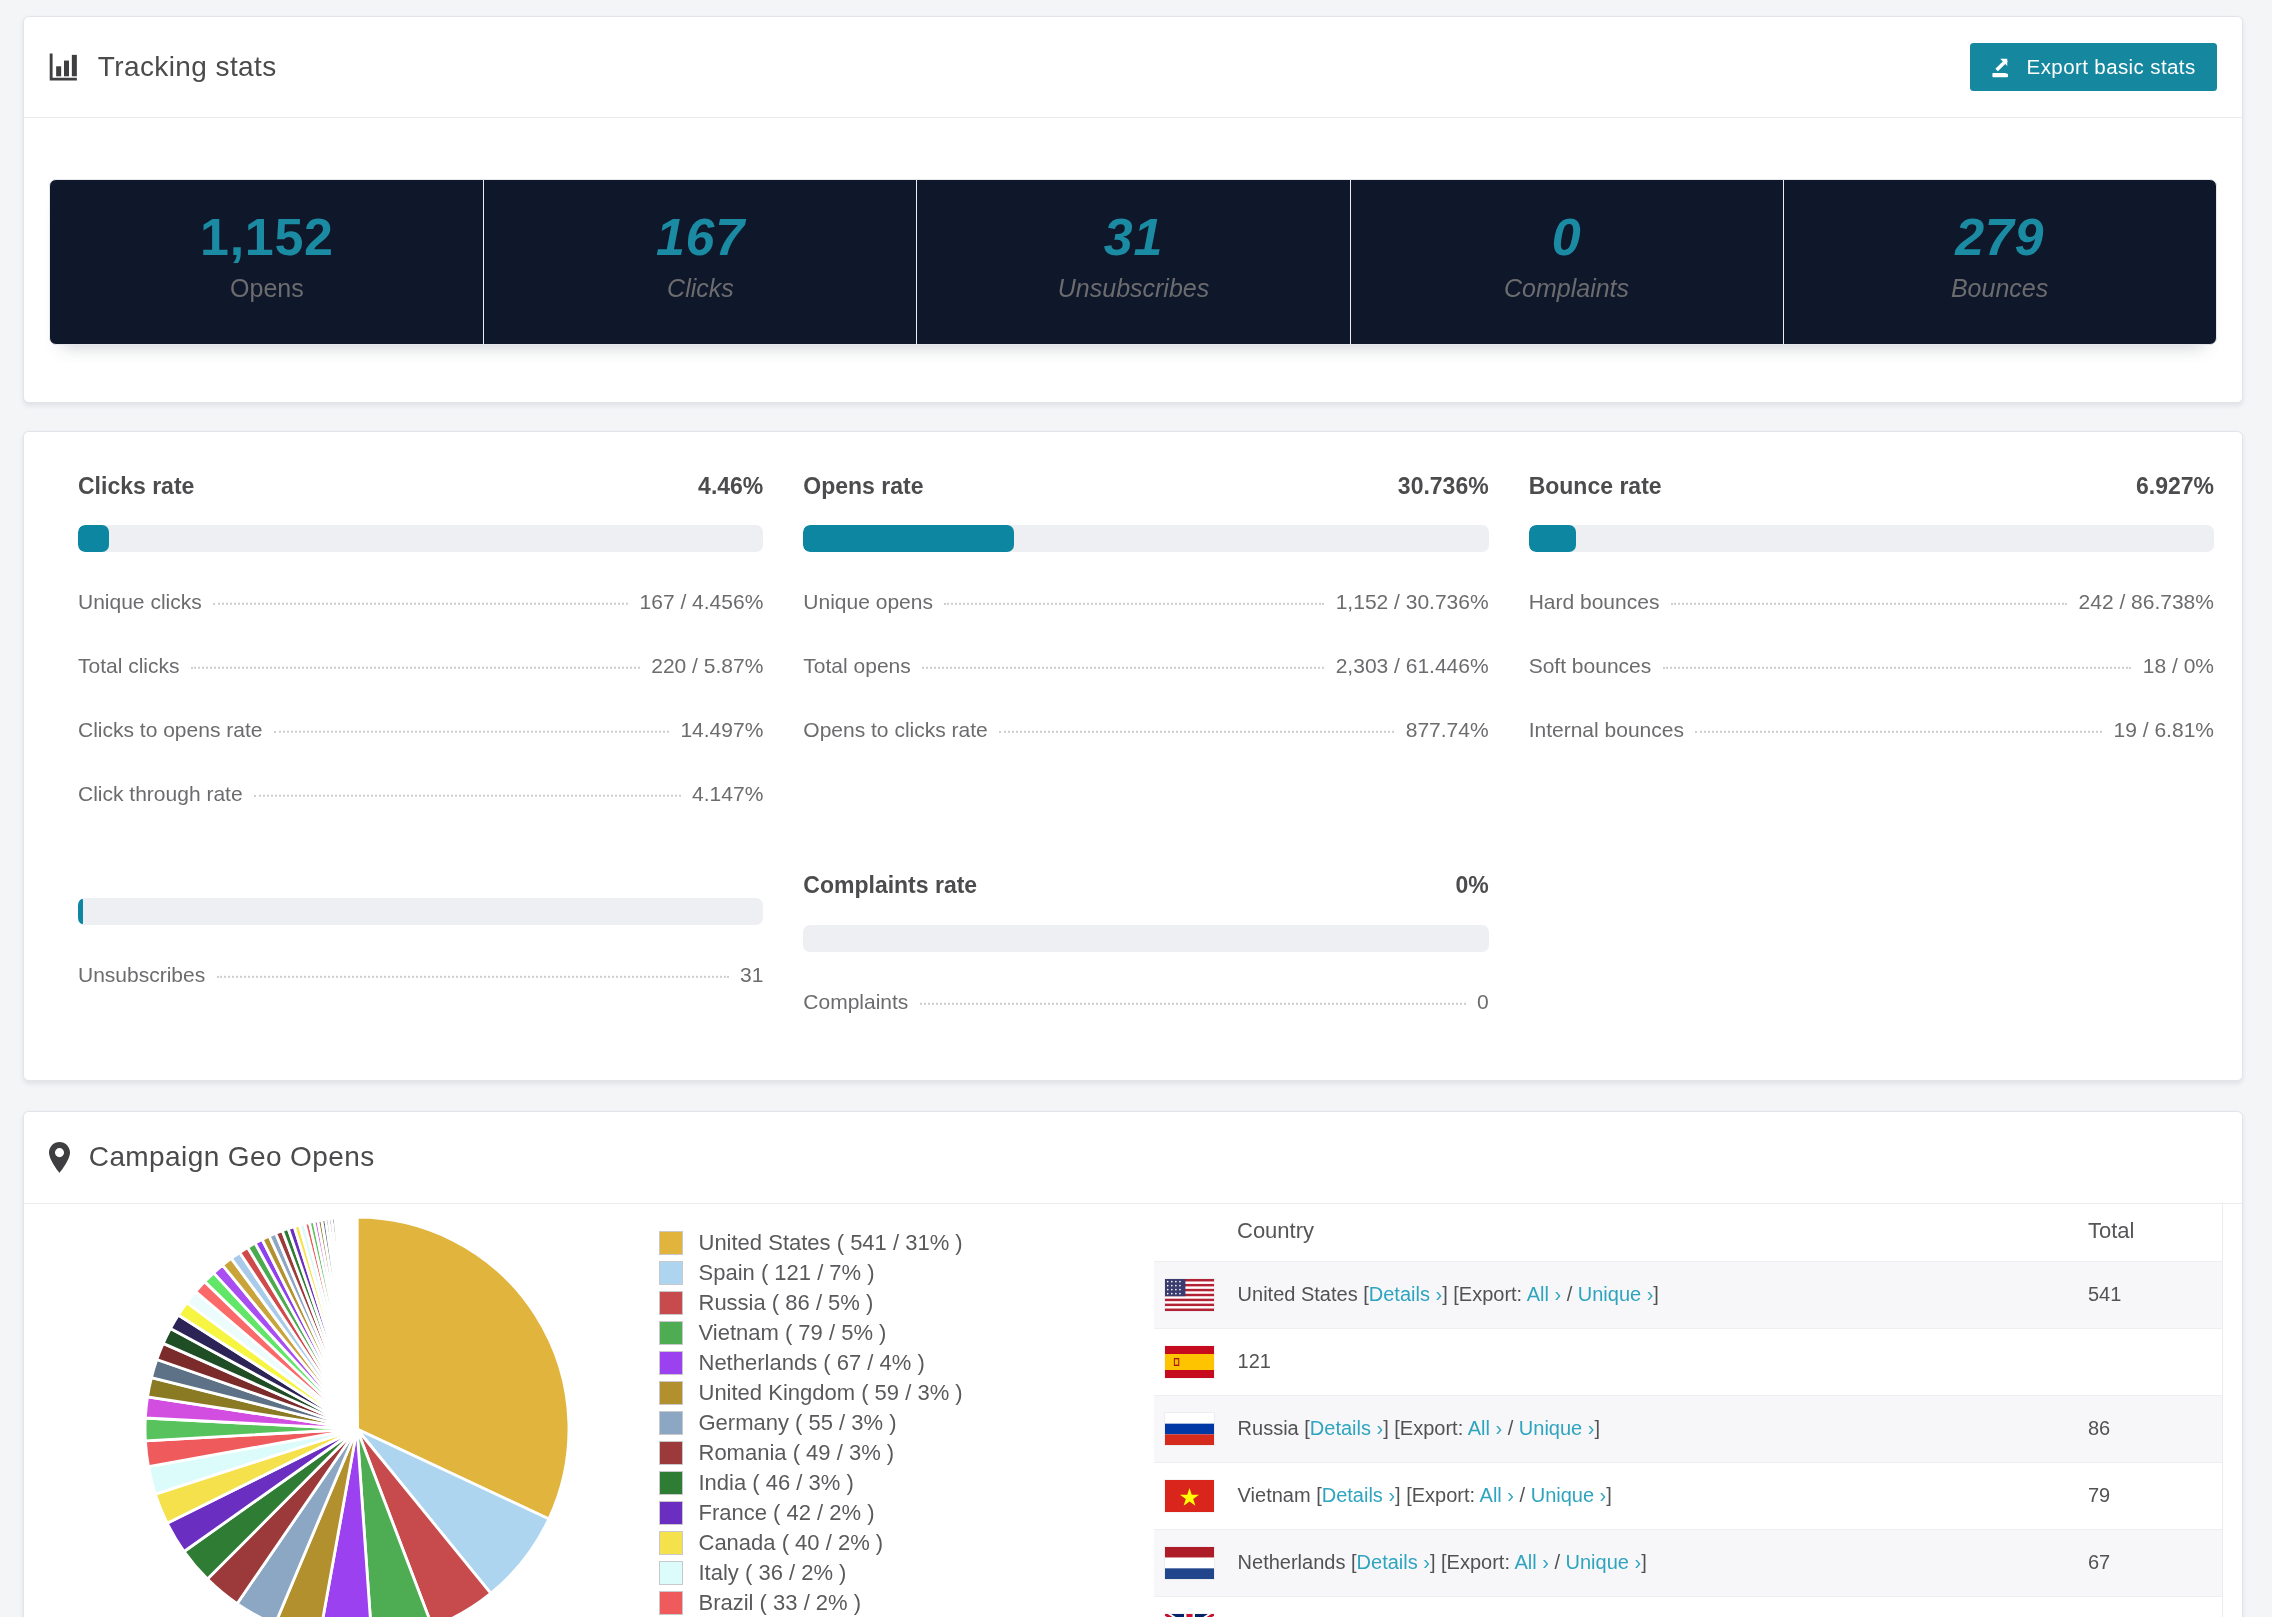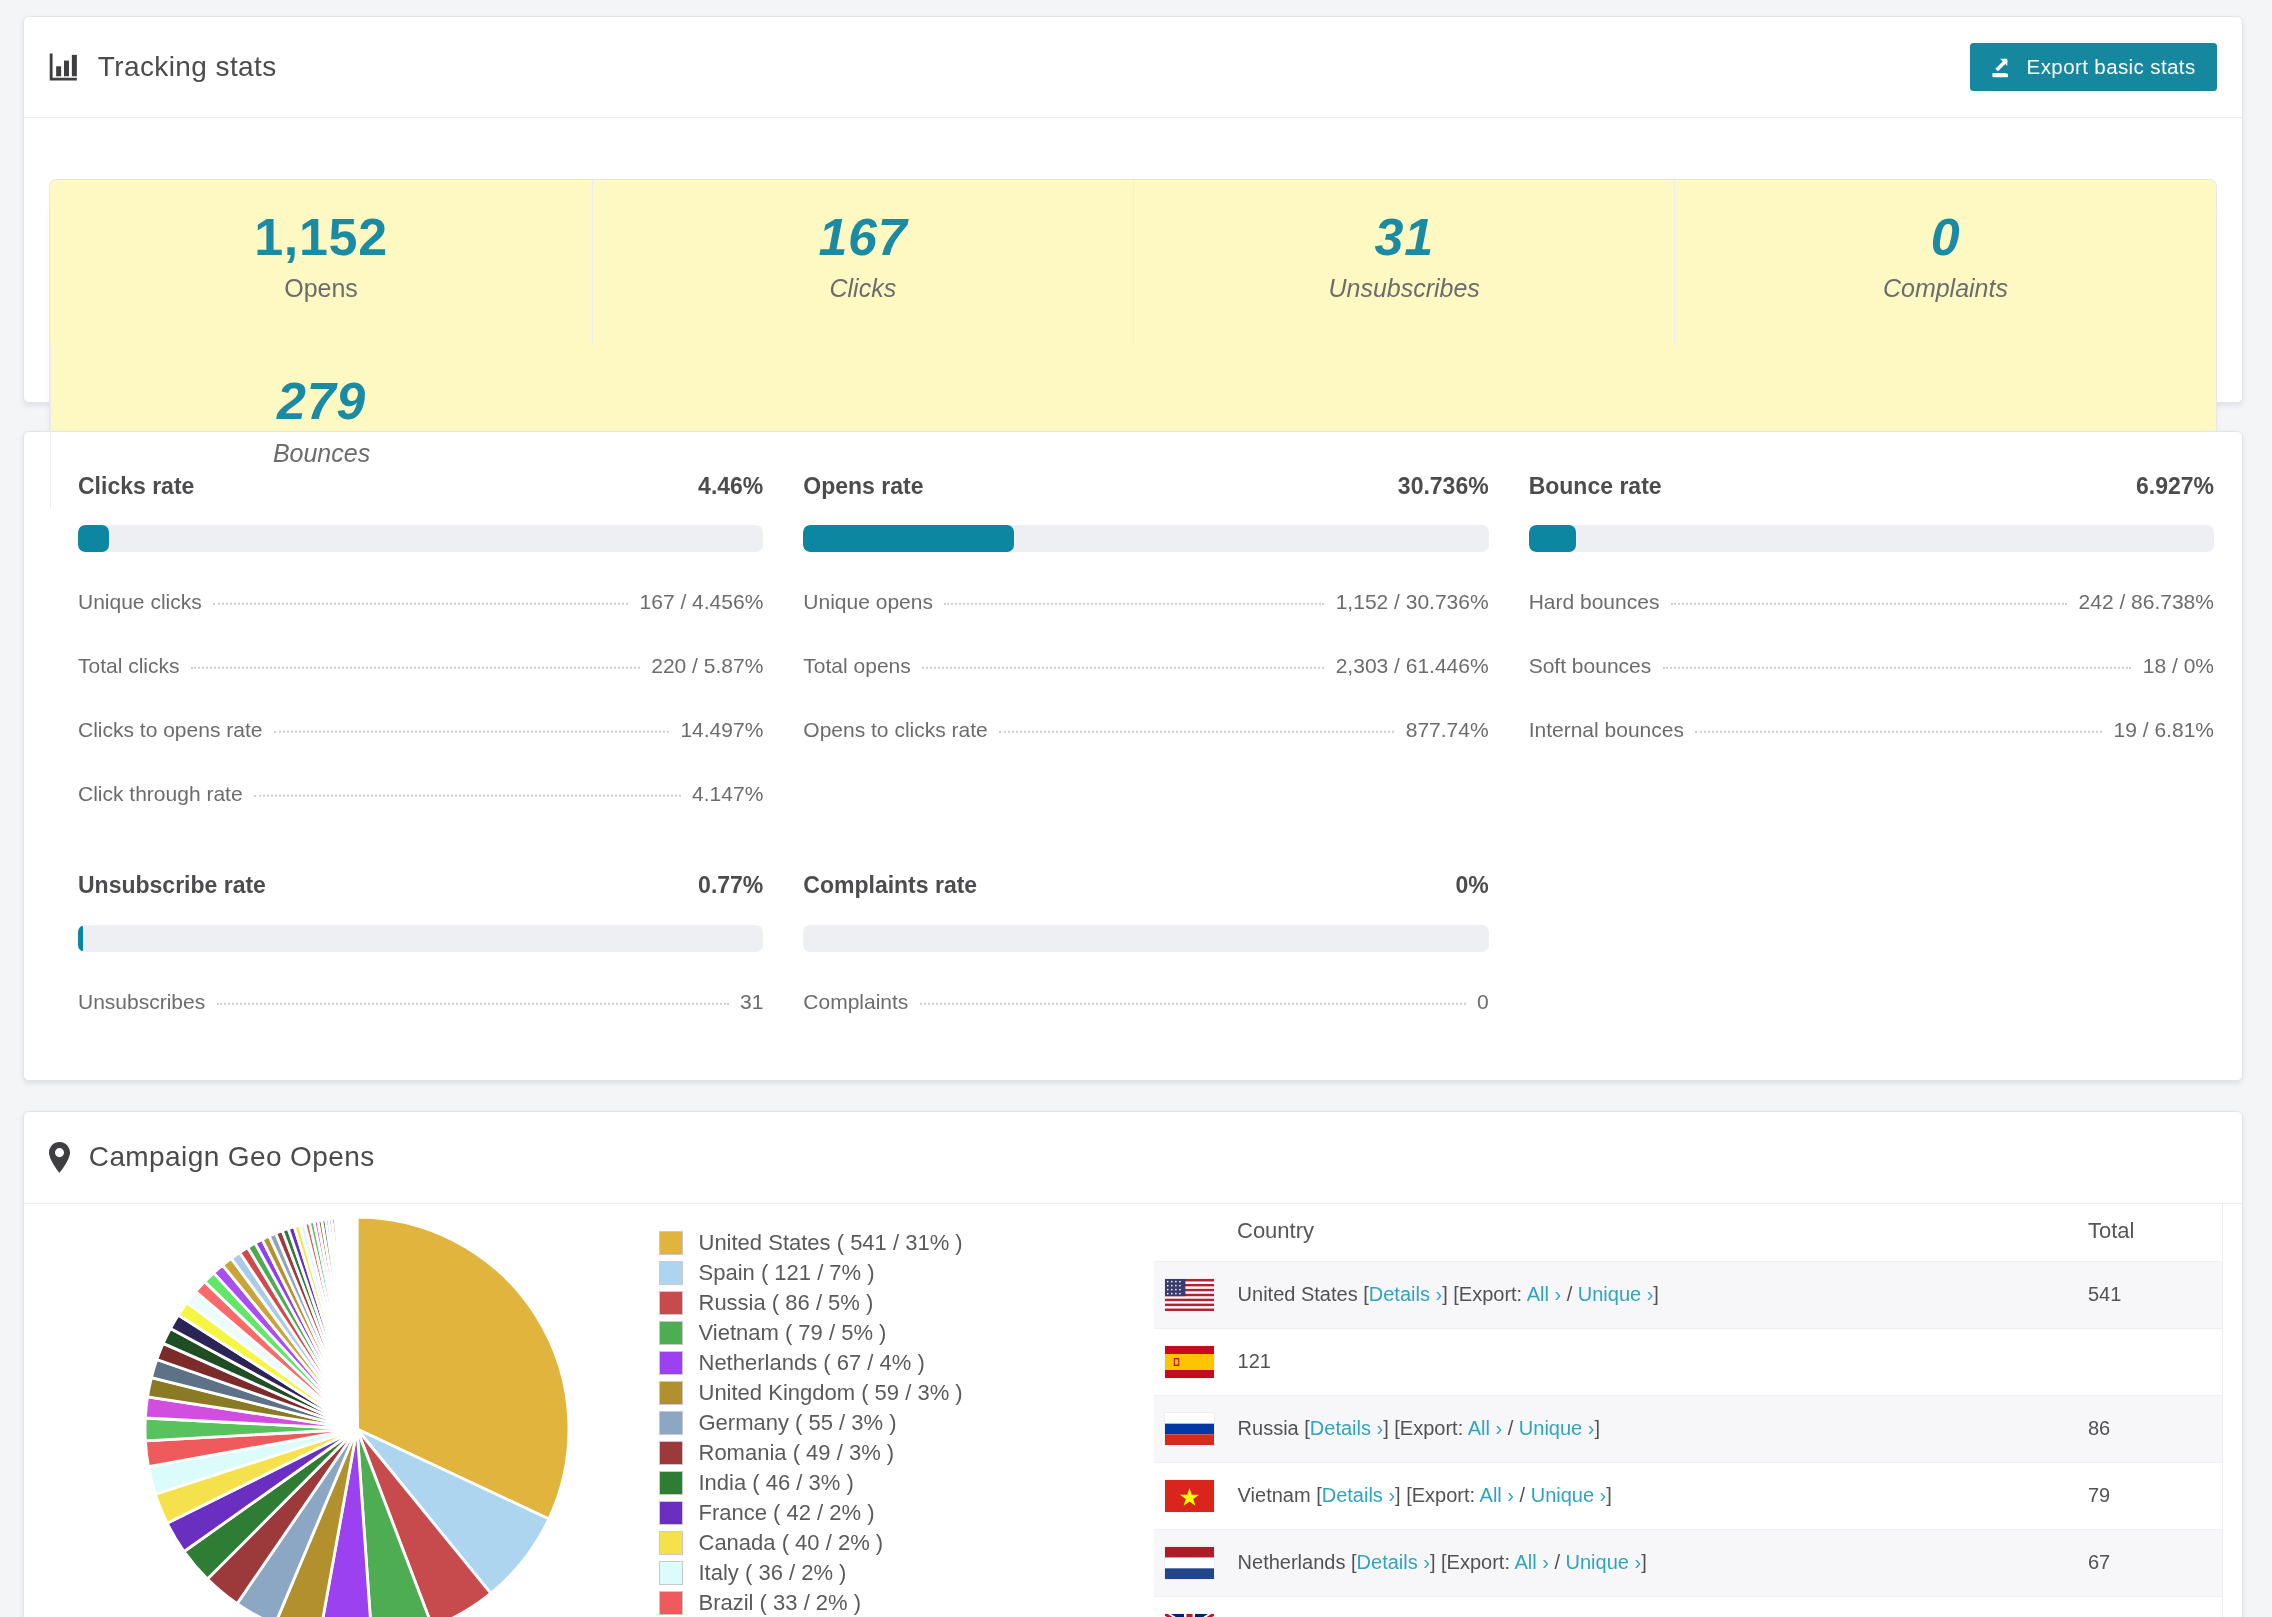--- a/index.html
+++ b/index.html
@@ -20,22 +20,22 @@
     border-bottom:0.7px solid #ebebef;
   }
   .head-left{display:flex;align-items:center;gap:18.4px;}
   .card-title{font-size:28px;font-weight:400;color:#4b4b4d;letter-spacing:0.4px;margin:0;}
   .export-btn{
     display:flex;align-items:center;gap:12.7px;border:none;cursor:pointer;
     background:#15879f;color:#fff;font-size:20.5px;height:48px;padding:0 21px;border-radius:3.5px;
     font-family:inherit;letter-spacing:0.4px;
   }
   .stats-row{
-    margin:61px 25.4px 0;display:grid;grid-template-columns:repeat(4,1fr);
-    border:0.7px solid #e5e7ec;border-radius:7px;background:#fef9c3;
+    margin:61px 25.4px 0;display:grid;grid-template-columns:repeat(5,1fr);
+    border:0.7px solid #e5e7ec;border-radius:7px;background:#0f172a;
     box-shadow:0 14px 17px -12.7px rgba(60,70,90,.30);
   }
   .stat-cell{padding:31px 0 41px;text-align:center;}
   .stat-cell + .stat-cell{border-left:0.7px solid #ededf1;font-style:italic;}
   .stat-value{font-size:52px;font-weight:700;color:#1b8ba3;letter-spacing:0.7px;line-height:1;}
   .stat-label{font-size:25px;color:#6c6c6f;margin-top:11.3px;}
   
   #rates-card{margin-top:28px;padding:41px 28px 66px;}
   #rates-grid{display:grid;grid-template-columns:repeat(3,1fr);column-gap:40px;row-gap:66px;margin-left:26px;}
   .rate-head{display:flex;justify-content:space-between;align-items:baseline;}
@@ -194,24 +194,20 @@
        <span class="dots"></span>
        <span class="kv-value">18 / 0%</span>
      </div>
         <div class="kv">
        <span class="kv-label">Internal bounces</span>
        <span class="dots"></span>
        <span class="kv-value">19 / 6.81%</span>
      </div>
      </div>
       <div class="rate-block">
-       <div class="rate-head">
-         <span class="rate-title">Unsubscribe rate</span>
-         <span class="rate-value">0.77%</span>
-       </div>
        <div class="bar">
          <div class="fill" style="width:0.77%"></div>
        </div>
        <div class="kv">
        <span class="kv-label">Unsubscribes</span>
        <span class="dots"></span>
        <span class="kv-value">31</span>
      </div>
      </div>
       <div class="rate-block">

